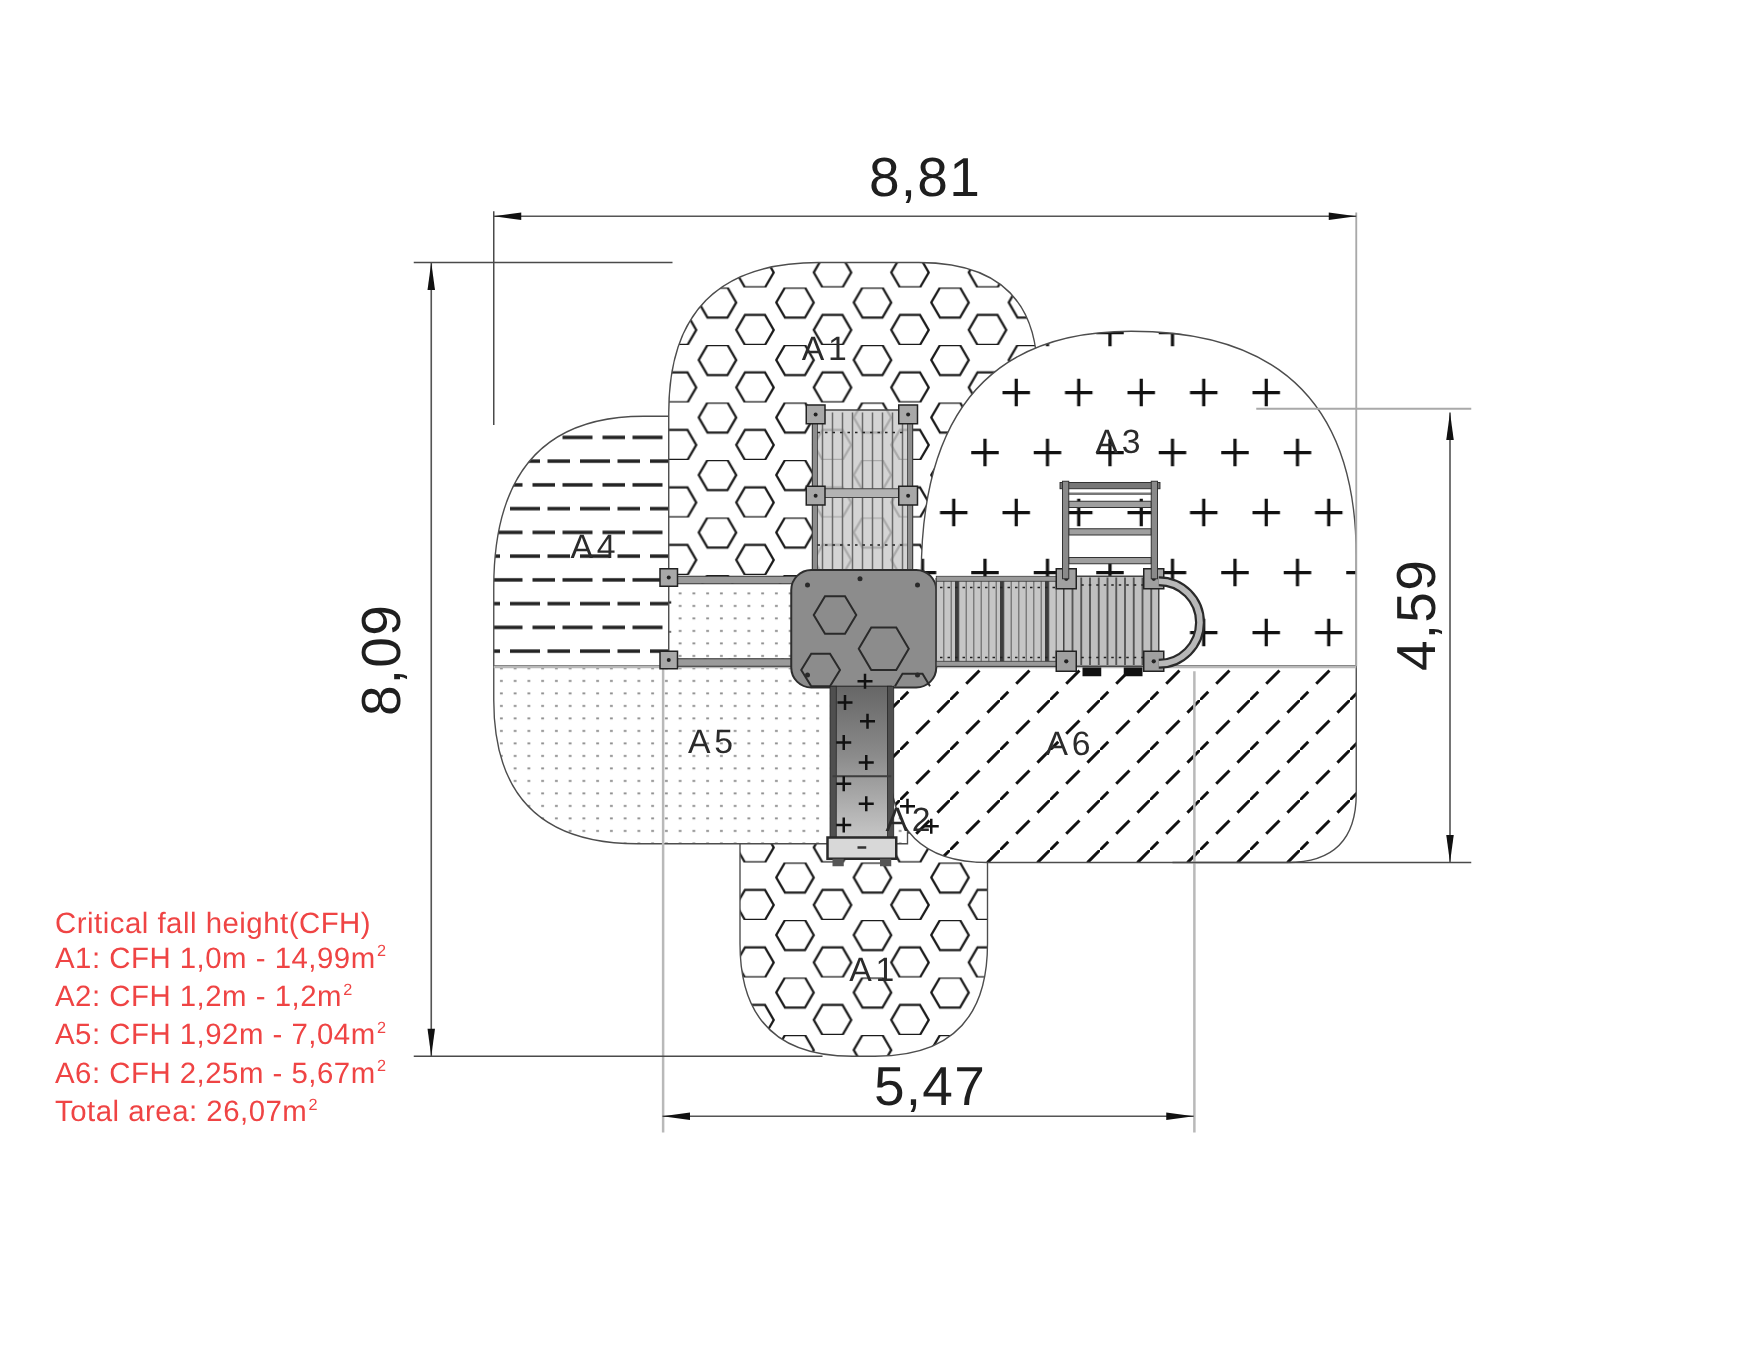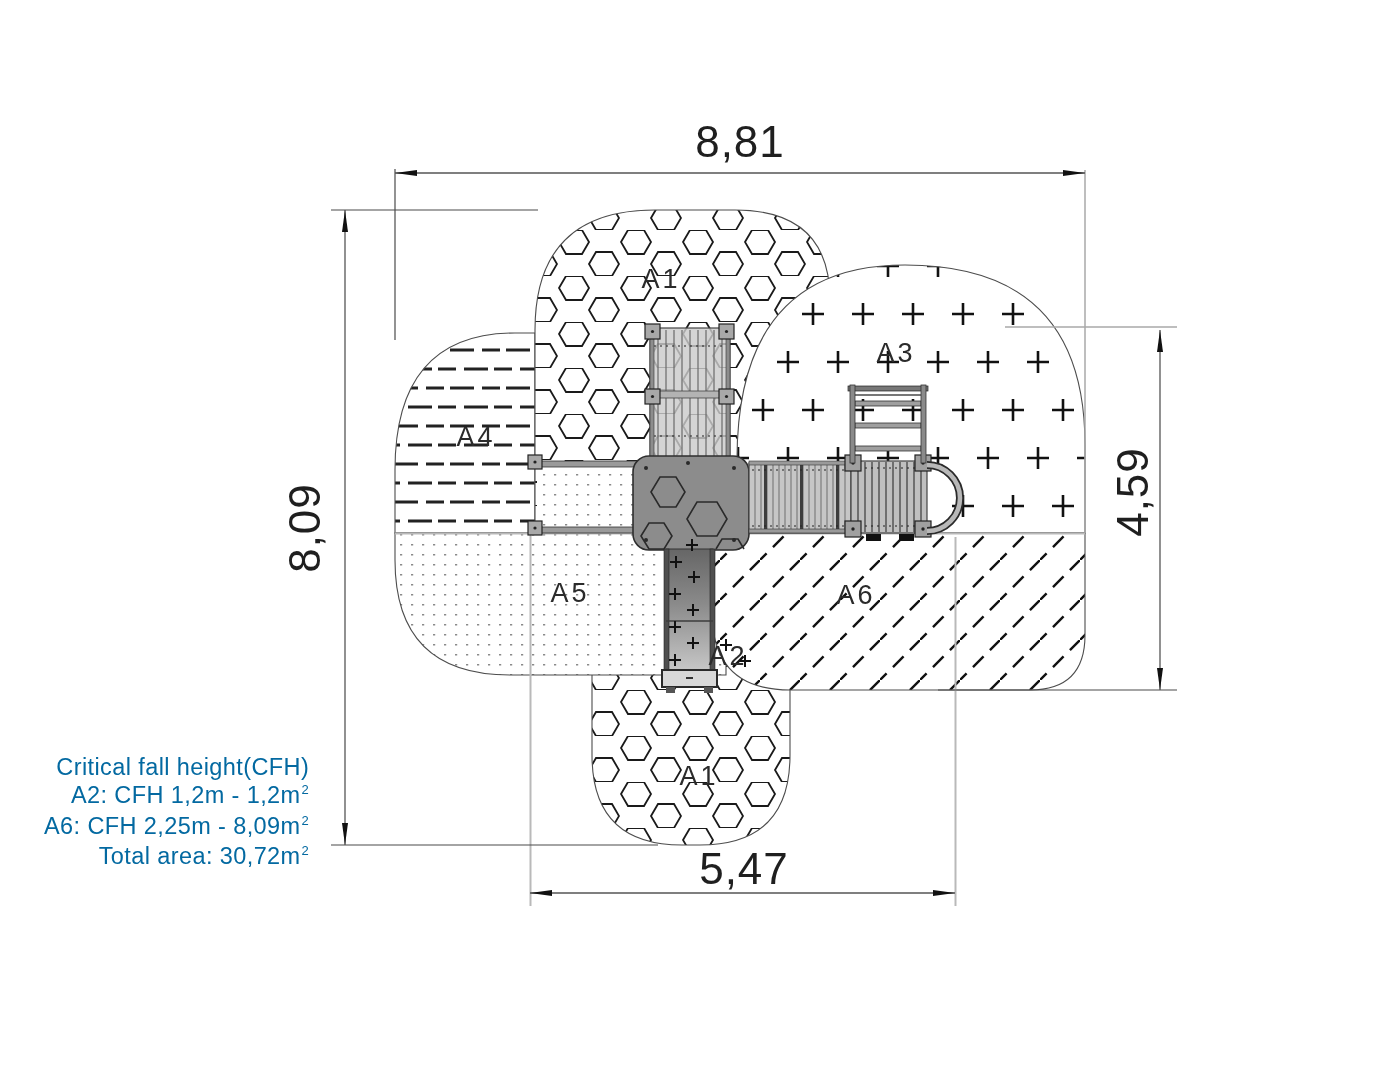--- a/index.html
+++ b/index.html
@@ -1,21 +1,21 @@
 <!DOCTYPE html>
 <html><head>
 <meta charset="utf-8">
 <style>
   html,body{margin:0;padding:0;background:#ffffff;width:1398px;height:1080px;overflow:hidden;}
   .stage{position:relative;width:1398px;height:1080px;font-family:"Liberation Sans",sans-serif;}
   svg{position:absolute;left:0;top:0;}
   text{font-family:"Liberation Sans","DejaVu Sans",sans-serif;}
   .dim{font-size:44px;fill:#1f1f1f;letter-spacing:1px;}
   .zl{font-size:27px;fill:#2b2b2b;letter-spacing:3px;}
-  .legend{position:absolute;left:44px;top:754px;color:#0369a1;font-size:23.5px;line-height:27.8px;letter-spacing:0.4px;white-space:nowrap;text-align:right;}
+  .legend{position:absolute;left:44px;top:725px;color:#ef4444;font-size:23.5px;line-height:27.8px;letter-spacing:0.4px;white-space:nowrap;}
   .legend .sup{font-size:13px;position:relative;top:-9px;margin-left:1px;}
 </style>
 </head>
 <body>
 
 <div class="stage">
 <svg width="1398" height="1080" viewBox="0 0 1398 1080">
   <defs>
     <pattern id="hexP" width="62" height="46" patternUnits="userSpaceOnUse">
       <rect width="62" height="46" fill="#ffffff"></rect>
@@ -202,17 +202,19 @@
       <line x1="530" y1="893" x2="955" y2="893" stroke="#555" stroke-width="1.3"></line>
       <polygon points="530,893 552,890 552,896" fill="#111"></polygon>
       <polygon points="955,893 933,890 933,896" fill="#111"></polygon>
       <text class="dim" x="744" y="884" text-anchor="middle">5,47</text>
     </g>
   </g>
 </svg>
 
 <div class="legend">
   <div>Critical fall height(CFH)</div>
+  <div><span>A1: CFH 1,0m - 14,99m</span><span class="sup">2</span></div>
   <div><span>A2: CFH 1,2m - 1,2m</span><span class="sup">2</span></div>
-  <div><span>A6: CFH 2,25m - 8,09m</span><span class="sup">2</span></div>
-  <div><span>Total area: 30,72m</span><span class="sup">2</span></div>
+  <div><span>A5: CFH 1,92m - 7,04m</span><span class="sup">2</span></div>
+  <div><span>A6: CFH 2,25m - 5,67m</span><span class="sup">2</span></div>
+  <div><span>Total area: 26,07m</span><span class="sup">2</span></div>
 </div>
 </div>
 
 </body></html>

